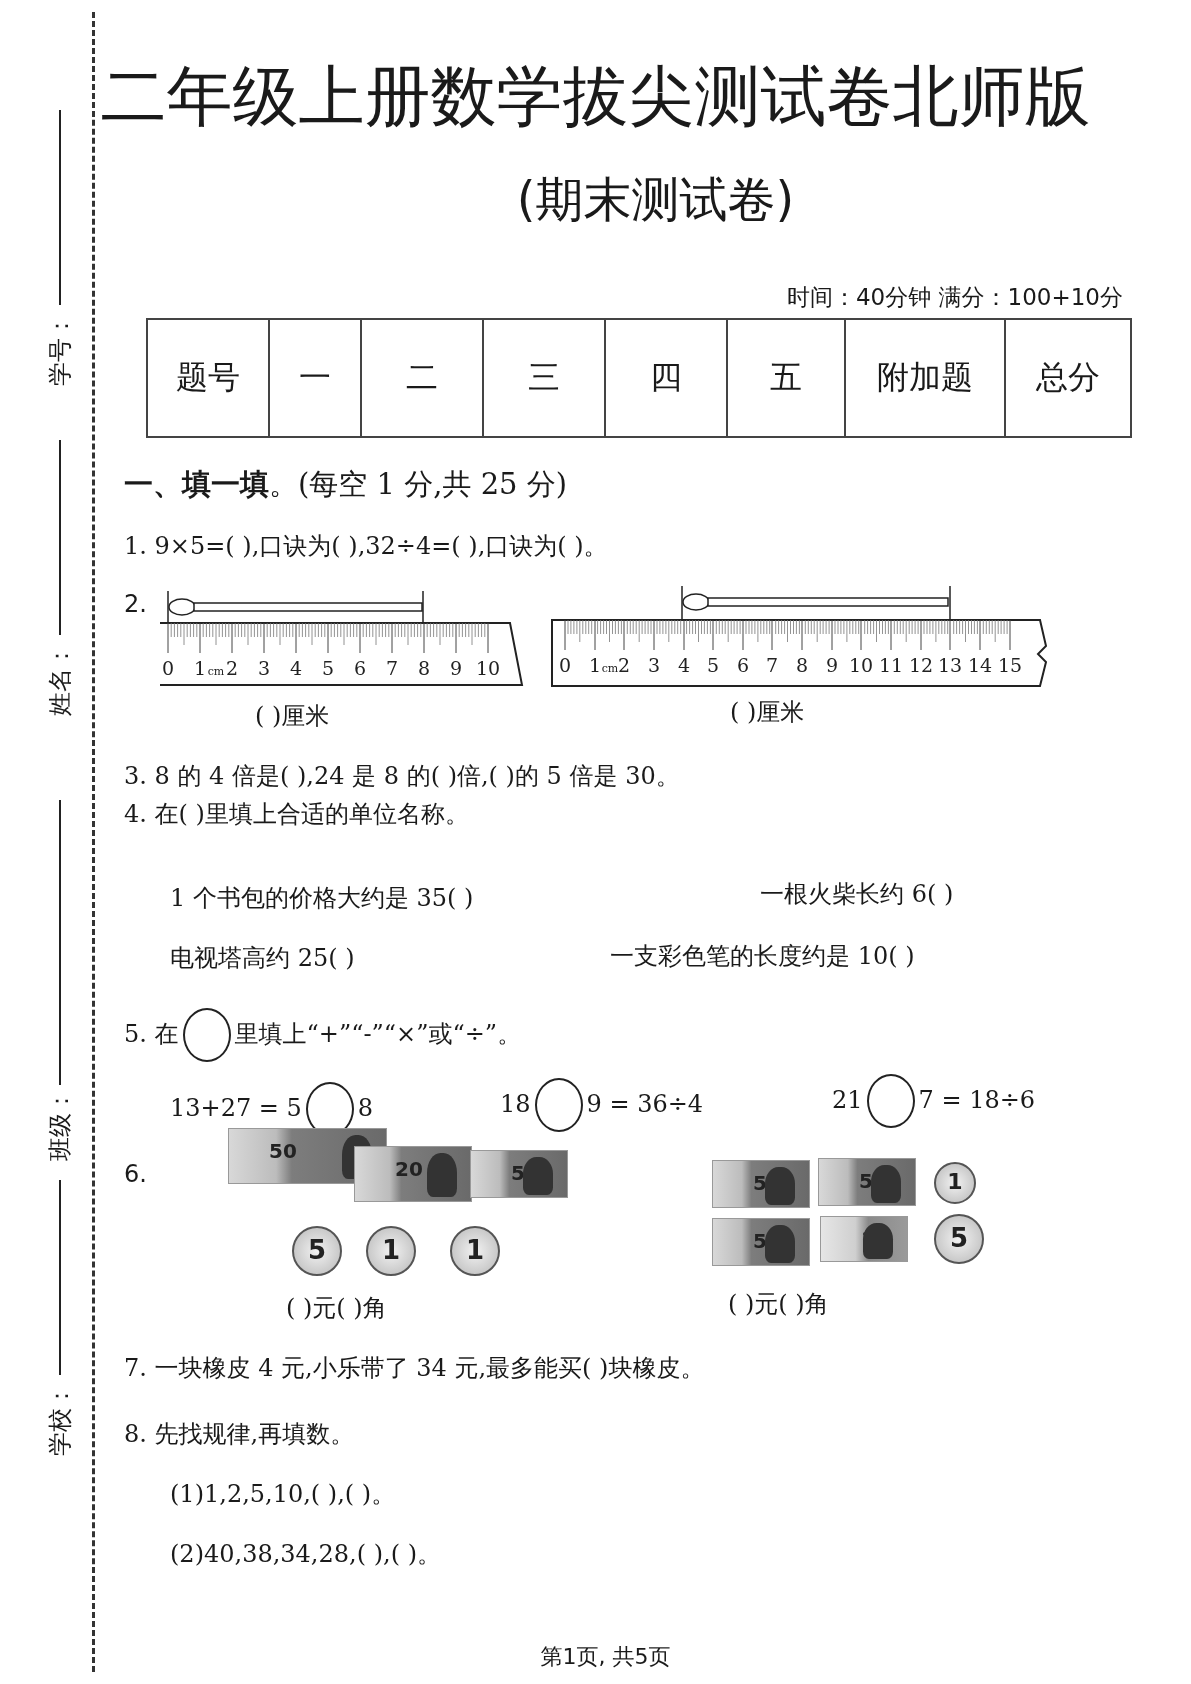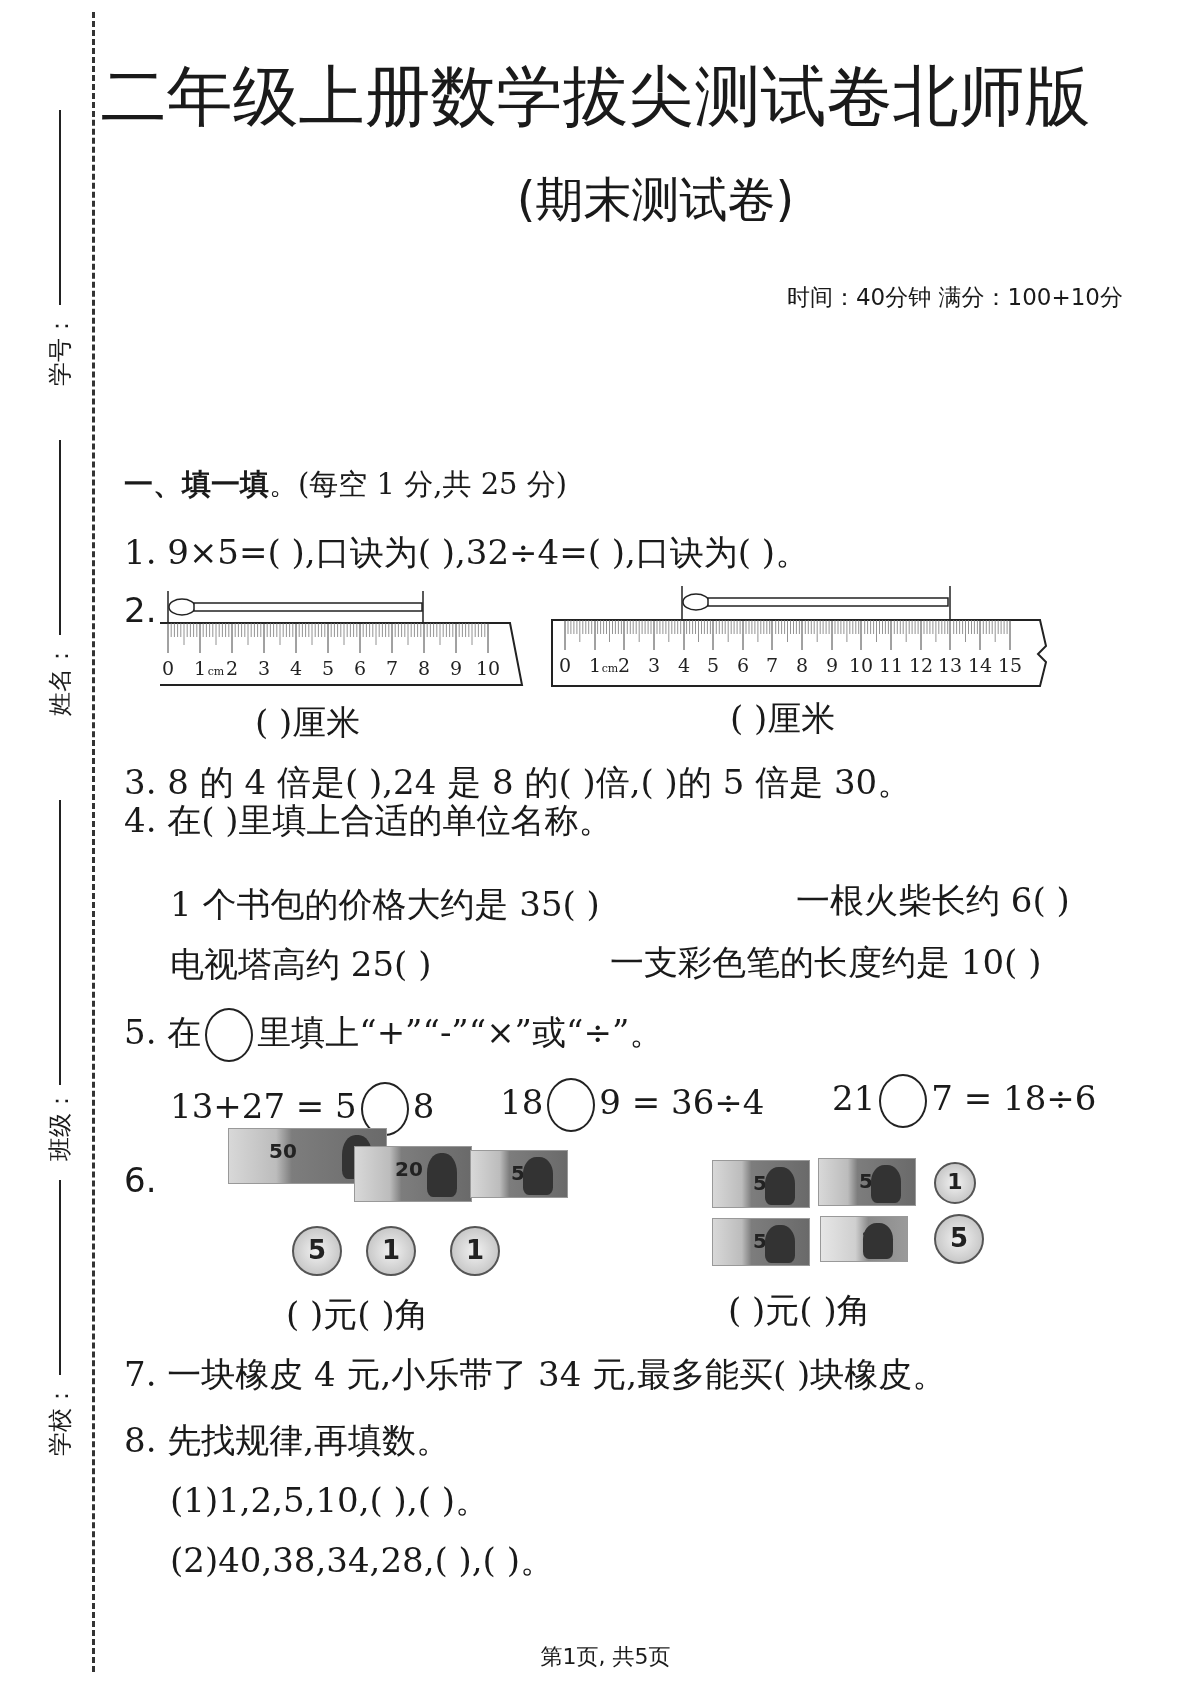--- a/index.html
+++ b/index.html
@@ -16,21 +16,21 @@
   .title { position:absolute; left:0; right:0; top:52px; text-align:center;
            font-family:"DejaVu Sans", sans-serif; font-size:66px; font-weight:normal;
            letter-spacing:0px; }
   .subtitle { position:absolute; left:0; right:0; top:168px; text-align:center;
               font-family:"DejaVu Sans", sans-serif; font-size:48px; padding-left:120px; }
   .meta { position:absolute; right:68px; top:282px; font-family:"DejaVu Sans", sans-serif;
           font-size:23px; }
   table.score { position:absolute; left:146px; top:318px; width:986px; height:120px;
                 border-collapse:collapse; font-family:"DejaVu Sans", sans-serif; font-size:32px; }
   table.score td { border:2px solid #444; text-align:center; height:58px; }
-  .q { position:absolute; font-size:34px; white-space:nowrap; }
+  .q { position:absolute; font-size:24px; white-space:nowrap; }
   .sec { position:absolute; left:124px; top:465px; font-size:29px; white-space:nowrap; }
   .sec b { font-family:"DejaVu Sans", sans-serif; font-weight:bold; }
   .circle { display:inline-block; width:44px; height:50px; border:2px solid #222;
             border-radius:50%; vertical-align:middle; margin:0 4px; }
   .footer { position:absolute; left:0; right:0; top:1642px; text-align:center;
             font-family:"DejaVu Sans", sans-serif; font-size:22px; padding-left:20px; }
   .bill { position:absolute; width:116px; height:54px; background:linear-gradient(90deg,#d8d8d8 0%,#bcbcbc 30%,#7d7d7d 40%,#6a6a6a 100%);
           border:1px solid #999; }
   .bill .den { position:absolute; left:40px; top:10px; font-family:"DejaVu Sans", sans-serif;
                font-weight:bold; font-size:20px; color:#222; }
@@ -54,20 +54,30 @@
 <div class="bind-label" style="top:1115px;">班级：</div>
 <div class="bind-line" style="top:1180px;height:195px;"></div>
 <div class="bind-label" style="top:1410px;">学校：</div>
 
 <div class="title">二年级上册数学拔尖测试卷北师版</div>
 <div class="subtitle">(期末测试卷)</div>
 <div class="meta">时间：40分钟  满分：100+10分</div>
 
 <table class="score">
   <tbody>
+      <tr>
+    <td style="width:118px">题号</td>
+    <td style="width:88px">一</td>
+    <td style="width:118px">二</td>
+    <td style="width:118px">三</td>
+    <td style="width:118px">四</td>
+    <td style="width:114px">五</td>
+    <td style="width:156px">附加题</td>
+    <td>总分</td>
+  </tr>
 </tbody>
   </table>
 
 <div class="sec">
   <b>一、填一填</b><span>。(每空 1 分,共 25 分)</span>
 </div>
 
 <div class="q" style="left:124px;top:530px;">1.  9×5=(        ),口诀为(                  ),32÷4=(        ),口诀为(               )。</div>
 
 <div class="q" style="left:124px;top:590px;font-family:'DejaVu Sans',sans-serif;">2.</div>
@@ -133,21 +143,21 @@
       <text x="400" y="90">13</text>
     <text x="430" y="90">14</text>
       <text x="460" y="90">15</text>
   </g>
 </svg>
 <div class="q" style="left:730px;top:696px;">(        )厘米</div>
 
 <div class="q" style="left:124px;top:760px;">3.  8 的 4 倍是(         ),24 是 8 的(         )倍,(         )的 5 倍是 30。</div>
 <div class="q" style="left:124px;top:798px;">4.  在(         )里填上合适的单位名称。</div>
 <div class="q" style="left:170px;top:882px;">1 个书包的价格大约是 35(         )</div>
-<div class="q" style="left:760px;top:878px;margin-left:36px;">一根火柴长约 6(         )</div>
+<div class="q" style="left:760px;top:878px;">一根火柴长约 6(         )</div>
 <div class="q" style="left:170px;top:942px;">电视塔高约 25(         )</div>
 <div class="q" style="left:610px;top:940px;">一支彩色笔的长度约是 10(         )</div>
 
 <div class="q" style="left:124px;top:1008px;">
   <span>5.  在</span><span class="circle"></span><span>里填上“+”“-”“×”或“÷”。</span>
 </div>
 <div class="q" style="left:170px;top:1082px;">
   <span>13+27 = 5</span><span class="circle"></span><span>8</span>
 </div>
 <div class="q" style="left:500px;top:1078px;">

